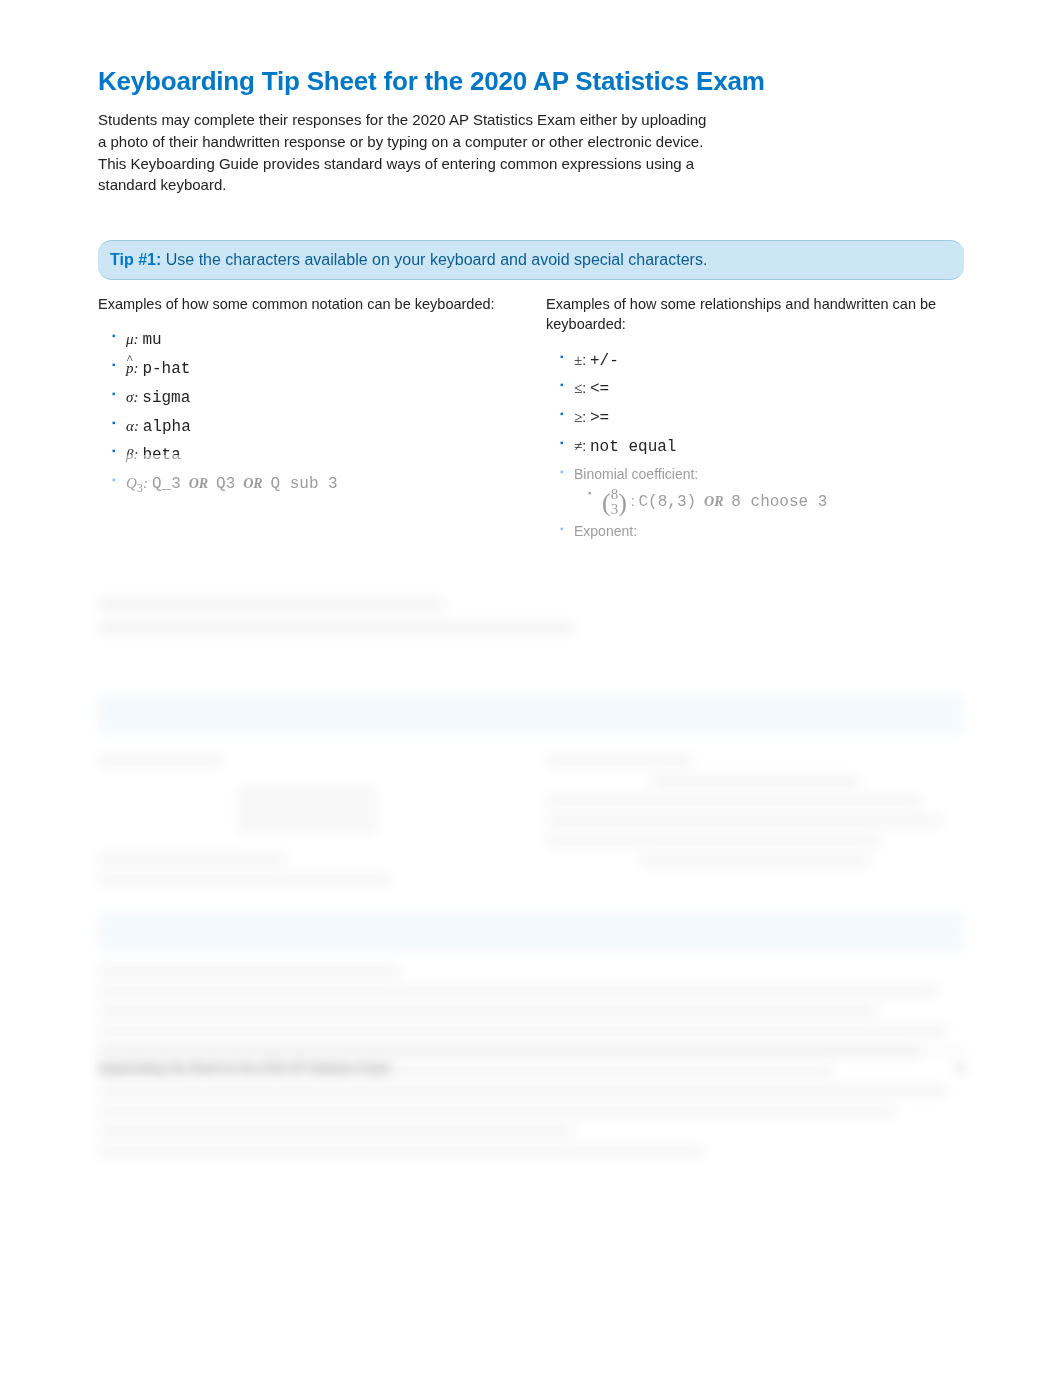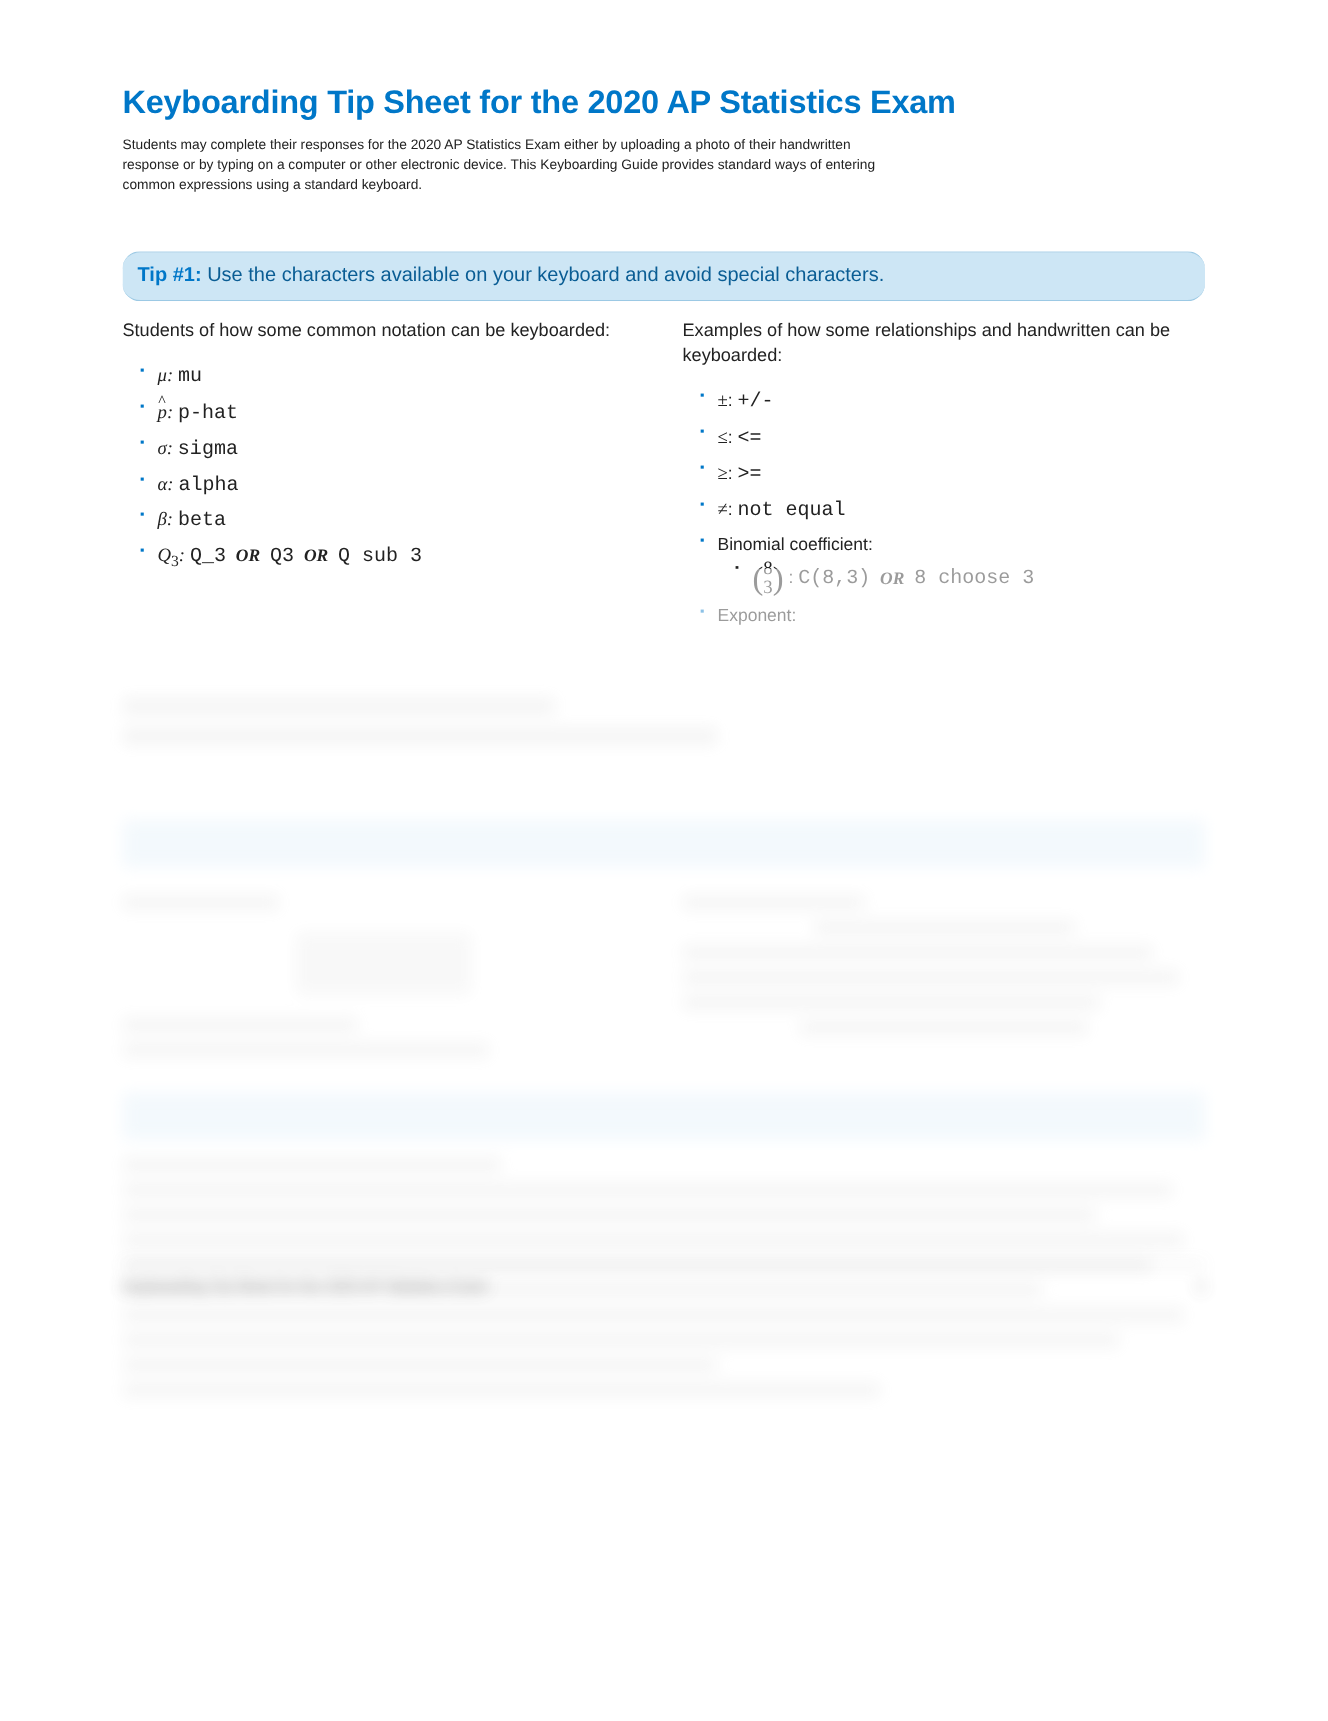--- a/index.html
+++ b/index.html
@@ -17,21 +17,21 @@
   }
   h1 {
     color: #0077c8;
     font-size: 26px;
     font-weight: 700;
     margin-bottom: 12px;
     letter-spacing: -0.2px;
   }
   .intro {
     color: #222;
-    font-size: 11px;
+    font-size: 15px;
     line-height: 1.45;
     margin-bottom: 44px;
     max-width: 620px;
   }
   .tip-header {
     background: linear-gradient(#cde6f5, #cde6f5);
     border-top: 1px solid #9cc9e4;
     border-bottom: 1px solid #9cc9e4;
     padding: 10px 12px;
     font-size: 16px;
@@ -181,21 +181,21 @@
 
   <p class="intro">Students may complete their responses for the 2020 AP Statistics Exam either by uploading a photo of their handwritten response or by typing on a computer or other electronic device. This Keyboarding Guide provides standard ways of entering common expressions using a standard keyboard.</p>
 
   <div class="tip-header">
     <span class="tip-label">Tip #1:</span>
     <span>Use the characters available on your keyboard and avoid special characters.</span>
   </div>
 
   <div class="two-col">
     <div class="col">
-      <p class="col-desc">Students of how some common notation can be keyboarded:</p>
+      <p class="col-desc">Examples of how some common notation can be keyboarded:</p>
       <ul class="notation">
         <li>
           <span class="sym">μ</span><span class="sym">:</span>
           <span class="mono">mu</span>
         </li>
         <li>
           <span class="sym hat">p</span><span class="sym">:</span>
           <span class="mono">p-hat</span>
         </li>
         <li>

